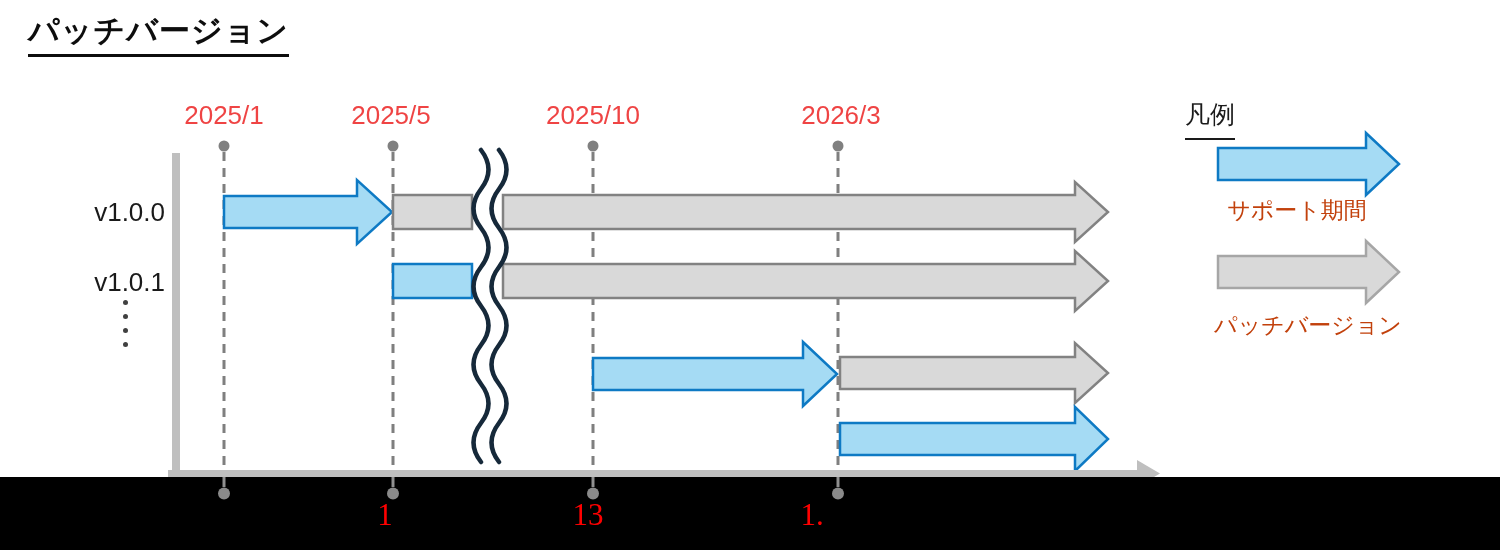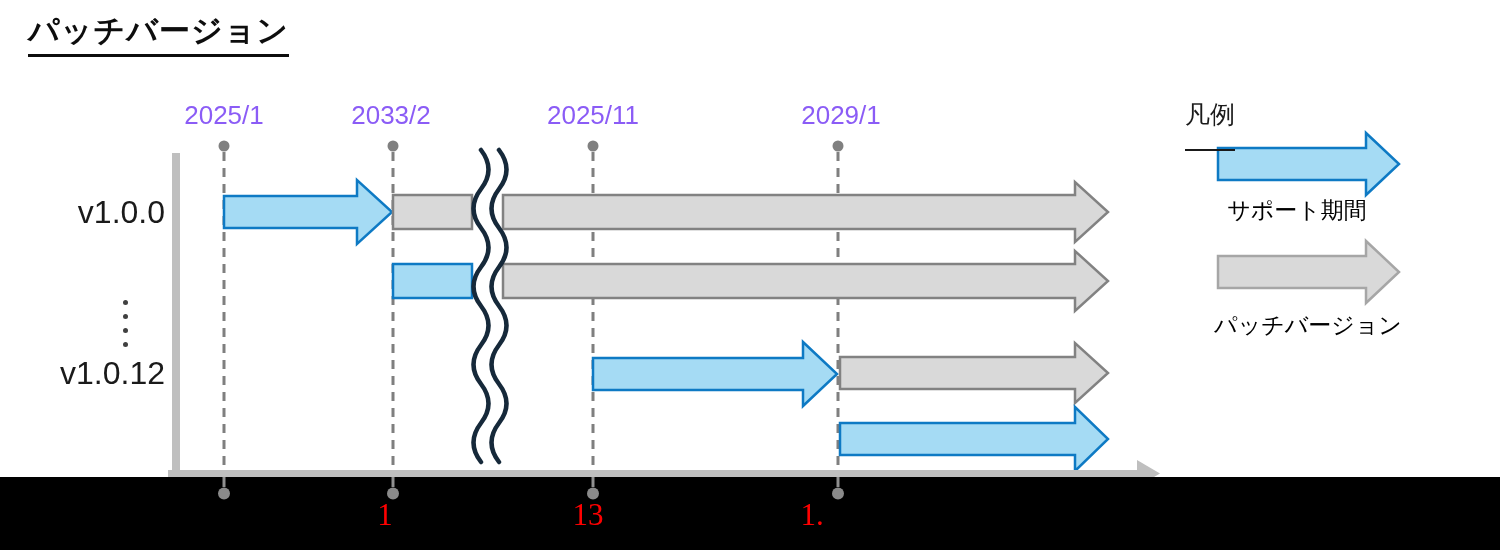--- a/index.html
+++ b/index.html
@@ -6,34 +6,34 @@
   .canvas{
     position:relative;width:1500px;height:550px;background:#ffffff;
     overflow:hidden;font-family:"Liberation Sans","DejaVu Sans",sans-serif;
   }
   .abs{position:absolute;}
   .page-title{
     left:28px;top:10px;font-size:31px;font-weight:bold;color:#0d0d0d;
     border-bottom:3px solid #0d0d0d;padding-bottom:2px;letter-spacing:1px;
   }
   .date-label{
-    top:100px;font-size:26px;color:#8b5cf6;line-height:30px;
+    top:100px;font-size:26px;color:#ef4444;line-height:30px;
     transform:translateX(-50%);white-space:nowrap;
   }
   .version-label{
-    left:20px;width:145px;text-align:right;font-size:32px;color:#1a1a1a;line-height:30px;
+    left:20px;width:145px;text-align:right;font-size:26px;color:#1a1a1a;line-height:30px;
   }
   .ellipsis{left:123px;top:300px;display:flex;flex-direction:column;}
   .ellipsis .dot{width:5px;height:5px;border-radius:50%;background:#404040;margin-bottom:9px;}
   .legend-title{
     left:1185px;top:98px;font-size:25px;color:#1a1a1a;
-    border-bottom:2px solid #1a1a1a;padding-bottom:18px;
+    border-bottom:2px solid #1a1a1a;padding-bottom:7px;
   }
   .legend-label{
-    font-size:23px;color:#000000;line-height:28px;transform:translateX(-50%);white-space:nowrap;
+    font-size:23px;color:#c2410c;line-height:28px;transform:translateX(-50%);white-space:nowrap;
   }
   .red-annotation{
     top:498px;font-size:31px;line-height:34px;color:#FF0000;
     font-family:"Liberation Serif","DejaVu Serif",serif;
     transform:translateX(-50%);white-space:nowrap;
   }
   svg{position:absolute;left:0;top:0;}
 </style>
 </head>
 <body>
@@ -83,26 +83,26 @@
     <circle cx="593" cy="146" r="5.5" fill="#808080"></circle>
     <circle cx="838" cy="146" r="5.5" fill="#808080"></circle>
 
     <polygon points="1218,148 1366,148 1366,133 1399,164 1366,195 1366,180 1218,180" stroke="#0E7AC4" stroke-width="2.5" fill="#A5DBF4"></polygon>
     <polygon points="1218,256 1366,256 1366,241 1399,272 1366,303 1366,288 1218,288" stroke="#A6A6A6" stroke-width="2.5" fill="#D9D9D9"></polygon>
   </svg>
 
   <div class="abs page-title">パッチバージョン</div>
 
   <div class="abs date-label" style="left:224px">2025/1</div>
-  <div class="abs date-label" style="left:391px">2033/2</div>
-  <div class="abs date-label" style="left:593px">2025/11</div>
-  <div class="abs date-label" style="left:841px">2029/1</div>
+  <div class="abs date-label" style="left:391px">2025/5</div>
+  <div class="abs date-label" style="left:593px">2025/10</div>
+  <div class="abs date-label" style="left:841px">2026/3</div>
 
   <div class="abs version-label" style="top:197px">v1.0.0</div>
-  <div class="abs version-label" style="top:358px">v1.0.12</div>
+  <div class="abs version-label" style="top:267px">v1.0.1</div>
 
   <div class="abs ellipsis">
     <div class="dot"></div>
     <div class="dot"></div>
     <div class="dot"></div>
     <div class="dot"></div>
   </div>
 
   <div class="abs legend-title">凡例</div>
   <div class="abs legend-label" style="left:1297px;top:196px">サポート期間</div>

